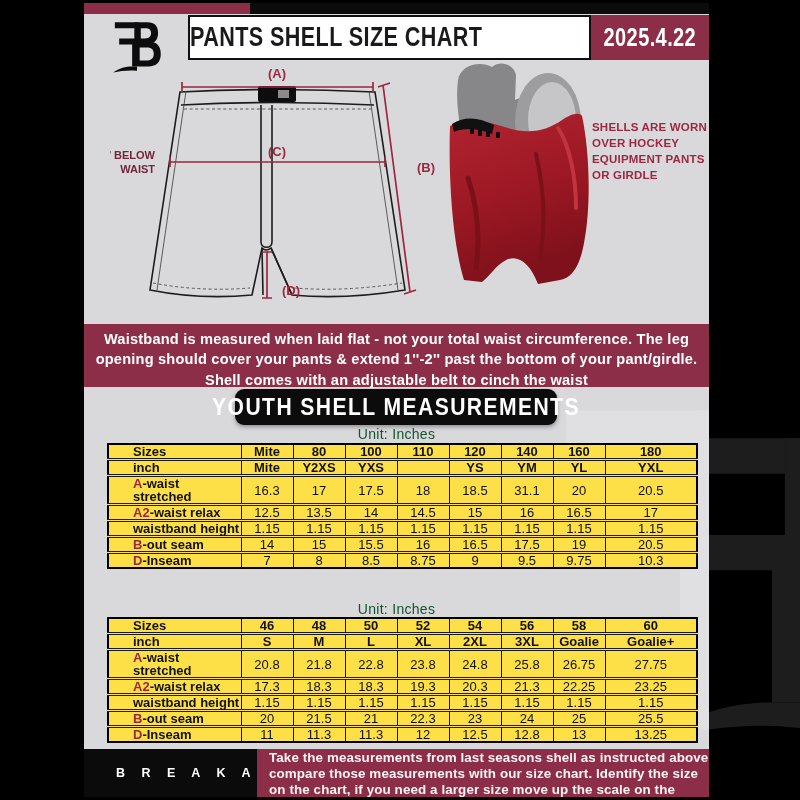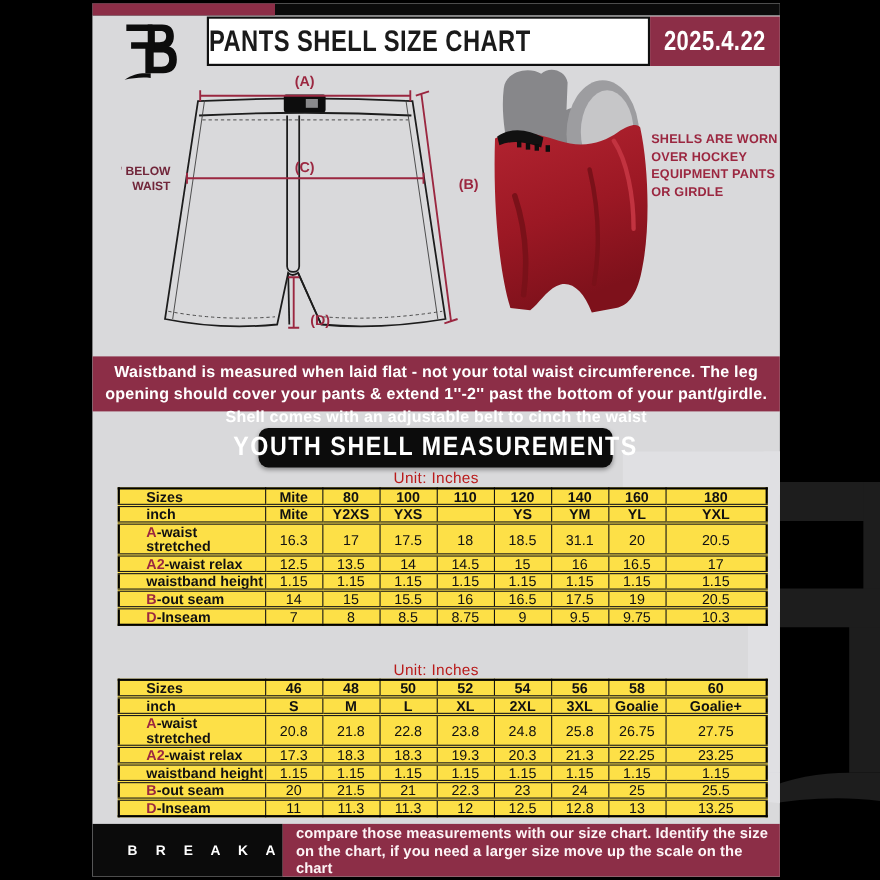--- a/index.html
+++ b/index.html
@@ -25,28 +25,28 @@
   .shell-svg{position:absolute;left:356px;top:55px;width:155px;height:255px;}
   .shell-note{position:absolute;left:508px;top:116px;width:120px;
               font-size:11.5px;font-weight:bold;color:var(--accent,#9b2740);line-height:16px;letter-spacing:.2px;}
   .meas-label{font:bold 13px "Liberation Sans",sans-serif;fill:var(--accent,#9b2740);}
   .meas-note{font:bold 11px "Liberation Sans",sans-serif;fill:#71263a;}
   .meas-line{stroke:var(--accent,#9b2740);stroke-width:1.7;fill:none;}
   .outline{stroke:#1c1c1c;stroke-width:1.6;fill:none;}
   .thin{stroke:#3a3a3a;stroke-width:.8;fill:none;}
   .dash{stroke:#4a4a4a;stroke-width:.9;fill:none;stroke-dasharray:3,2.6;}
   
-  .info-banner{position:absolute;left:0;top:321px;width:625px;height:50px;background:var(--maroon,#8c2e47);
+  .info-banner{position:absolute;left:0;top:321px;width:625px;height:63px;background:var(--maroon,#8c2e47);
                color:#fff;font-size:14.6px;font-weight:600;line-height:20.4px;text-align:center;
                padding-top:5px;letter-spacing:.2px;}
   
   .sec-banner{position:absolute;left:151px;width:322px;height:36px;background:#0c0c0c;border-radius:9px;
               display:flex;align-items:center;justify-content:center;box-shadow:0 2px 4px rgba(0,0,0,.35);}
   .sec-banner .cond{font-size:24px;font-weight:bold;color:#fff;letter-spacing:1.6px;transform:scaleX(.88);transform-origin:center;}
-  .unit{position:absolute;left:0;width:625px;text-align:center;font-size:14px;color:#b91c1c;letter-spacing:.3px;}
+  .unit{position:absolute;left:0;width:625px;text-align:center;font-size:14px;color:#14532d;letter-spacing:.3px;}
   table.size{position:absolute;left:23px;width:589px;border-collapse:collapse;background:#fde047;
              border:2px solid #000000;table-layout:fixed;}
   table.size td{border-right:1.5px solid #141414;border-bottom:3px double #1a1a1a;height:14px;
                 padding:0;font-size:13px;color:#111;text-align:center;vertical-align:middle;line-height:13px;}
   table.size tr:last-child td{border-bottom:none;}
   table.size td:last-child{border-right:none;}
   table.size td.lbl{text-align:left;padding-left:24px;font-weight:bold;}
   table.size td.lbl .pfx{color:var(--accent,#9b2740);}
   table.size tr.hdr td{font-weight:bold;}
   
@@ -367,19 +367,20 @@
     </table>
 
     <div class="footer">
       <div class="black">
         <svg class="logo-foot" viewBox="0 0 90 100">
           <use href="#blogo"></use>
         </svg>
         <span class="brand-word">B R E A K A W A Y</span>
       </div>
       <div class="mar-box">
+          <div>Take the measurements from last seasons shell as instructed above</div>
           <div>compare those measurements  with our size chart. Identify the size</div>
           <div>on the chart, if you need a larger size move up the scale on the chart</div>
         </div>
     </div>
 
   </div>
 </div>
 
 </body></html>

